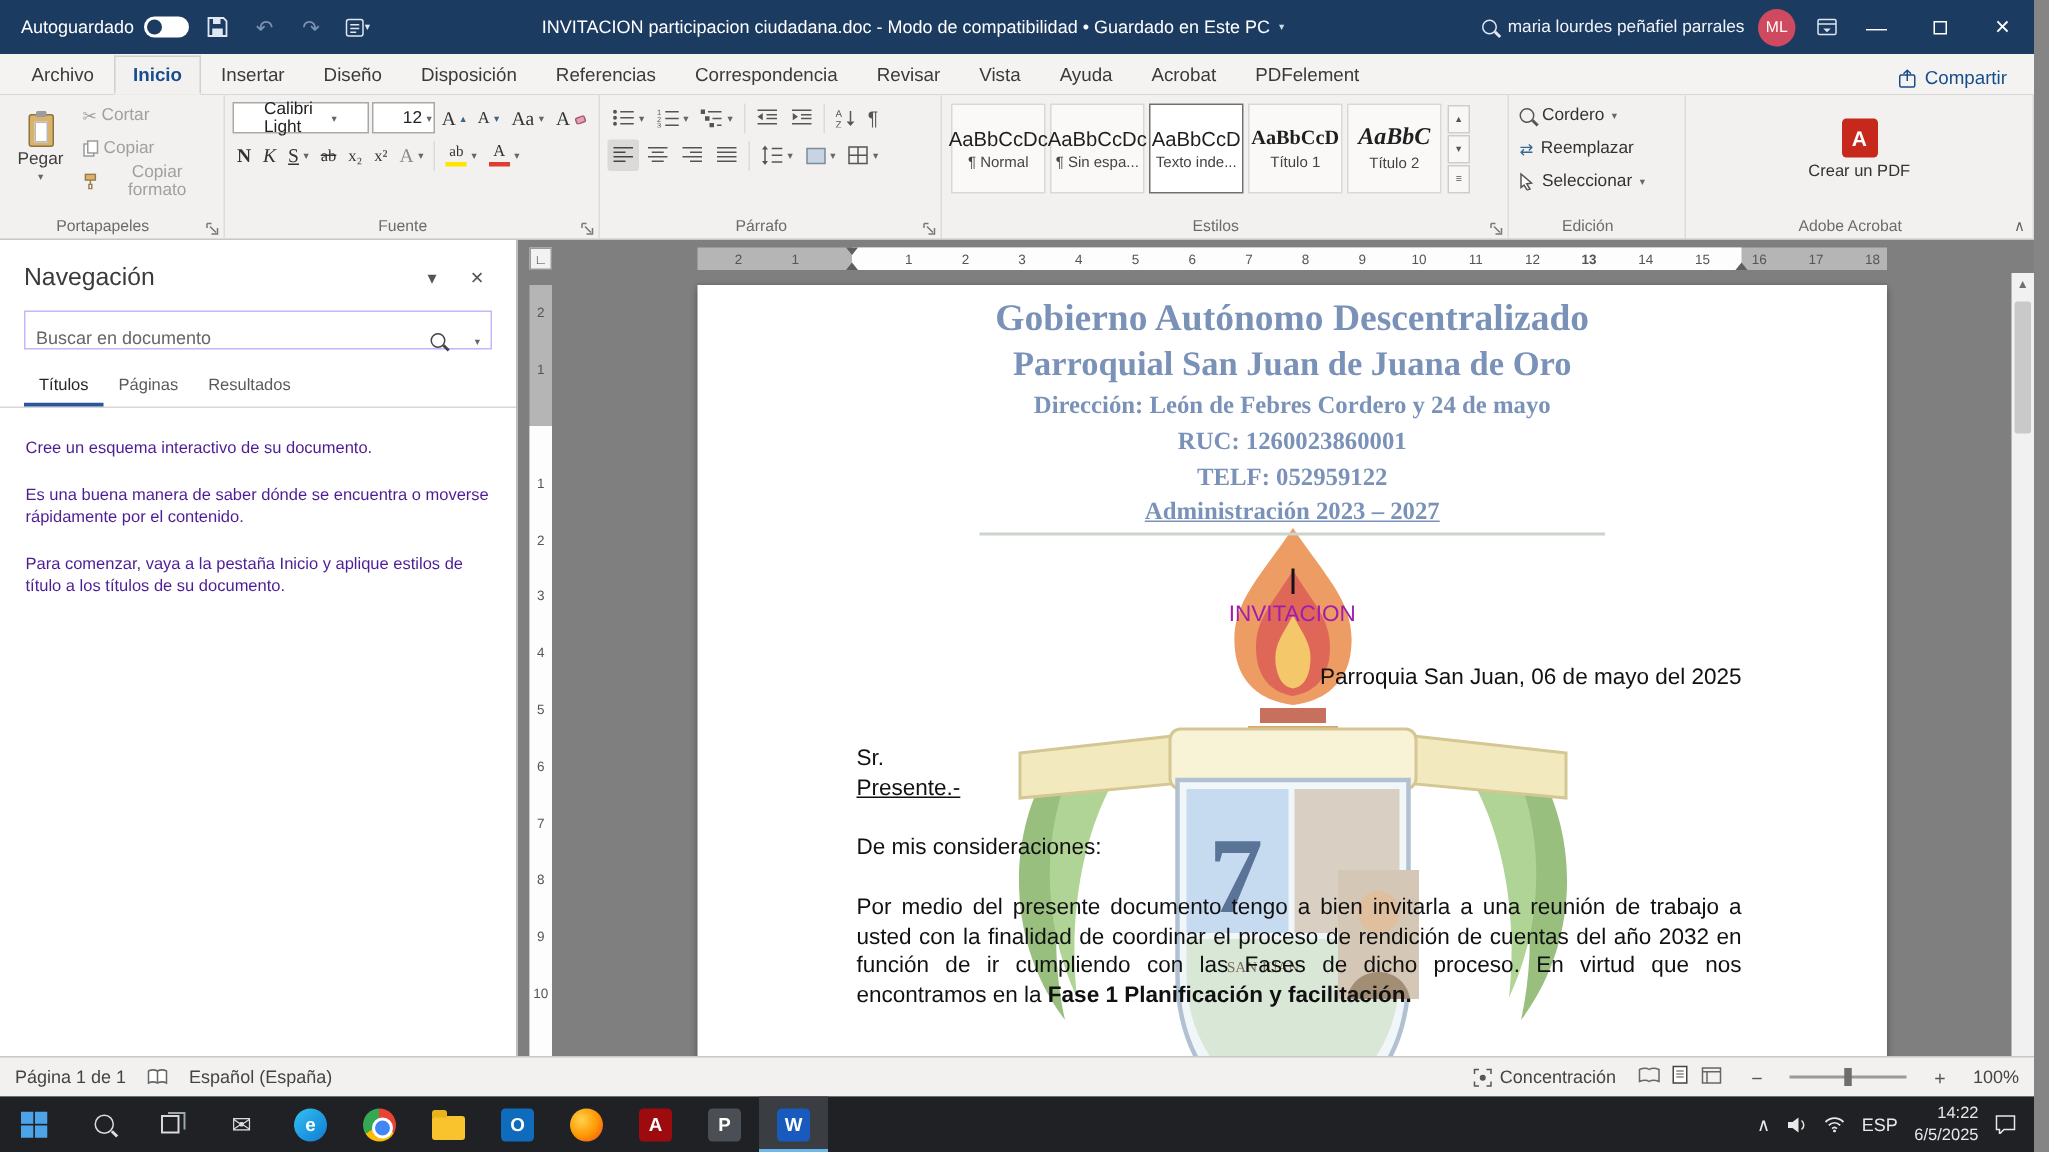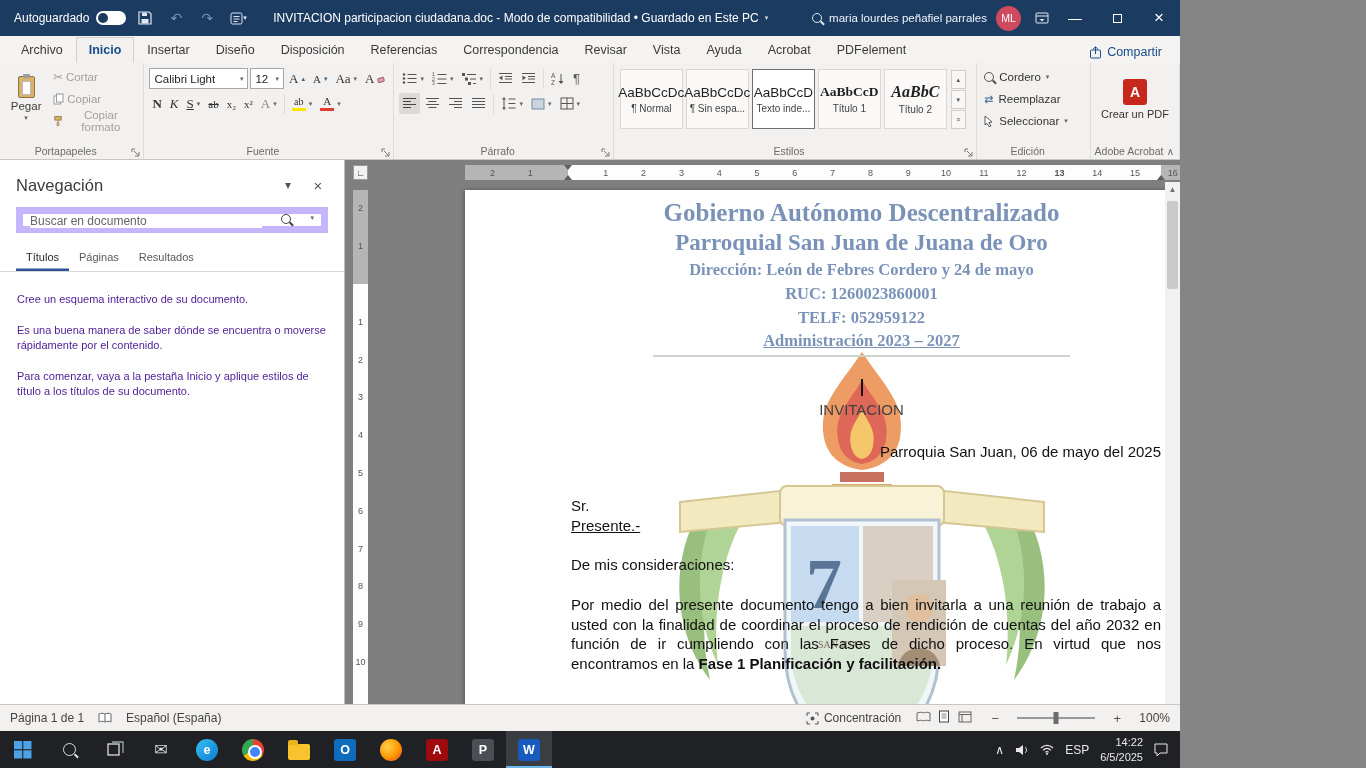--- a/index.html
+++ b/index.html
@@ -1,17 +1,17 @@
 <!DOCTYPE html>
 <html><head>
 <meta charset="utf-8">
 <style>
 *{box-sizing:border-box;margin:0;padding:0}
 body{font-family:"Liberation Sans",sans-serif;width:1366px;height:768px;overflow:hidden;background:#858585}
-.screen{position:relative;width:1180px;height:768px;overflow:hidden;background:#858585}
+.screen{position:relative;width:1356px;height:768px;overflow:hidden;background:#858585}
 
 
 .titlebar{position:absolute;top:0;left:0;right:0;height:36px;background:#1c3b61;color:#fff;display:flex;align-items:center;font-size:12px;z-index:40}
 .tb-left{display:flex;align-items:center;gap:7px;padding-left:14px}
 .pill{width:30px;height:14px;border-radius:7px;background:#fff;position:relative;border:none;cursor:pointer}
 .pill .knob{position:absolute;left:2px;top:2px;width:10px;height:10px;border-radius:50%;background:#1c3b61;display:block}
 .tbb{background:none;border:none;color:#dfe7f2;width:24px;height:26px;display:flex;align-items:center;justify-content:center;font-size:14px;cursor:pointer}
 .tbb.dim{color:#7e93b2}
 .tb-title{position:absolute;left:50%;transform:translateX(-64%);height:36px;display:flex;align-items:center;gap:6px;white-space:nowrap;font-size:12px}
 .tb-right{margin-left:auto;display:flex;align-items:center;height:36px}
@@ -38,21 +38,21 @@
 .caret{font-size:7px;color:#666}
 .sep{width:1px;background:#dddbd9;height:20px;margin:0 2px}
 
 .paste{display:flex;flex-direction:column;align-items:center;justify-content:center;width:46px;height:66px;background:none;border:none;cursor:pointer;gap:2px;font-size:11.5px;color:#3f3f3f}
 .clip{width:17px;height:22px;background:#d9b36c;border:1px solid #8d7542;border-radius:2px;position:relative}
 .clip::before{content:"";position:absolute;left:3px;top:4px;right:3px;bottom:2px;background:#fff;border:1px solid #b9b9b9}
 .clip::after{content:"";position:absolute;left:4px;top:-3px;width:7px;height:4px;background:#9c9c9c;border-radius:1px}
 .ccol{display:flex;flex-direction:column;justify-content:center;gap:1px}
 
 .frow{display:flex;align-items:center;gap:2px;height:25px}
-.combo{display:flex;align-items:center;gap:3px;border:1px solid #aaa8a6;background:#fff;height:21px;font-size:11.5px;color:#222;padding:0 4px;cursor:pointer}
+.combo{display:flex;align-items:center;gap:3px;border:1px solid #aaa8a6;background:#fff;height:21px;font-size:11.5px;color:#222;padding:0 20px;cursor:pointer}
 .lb{font-family:"Liberation Serif",serif;font-size:13px;color:#333}
 .stack{display:flex;flex-direction:column;align-items:center;line-height:1;gap:1px}
 .bar{width:14px;height:3px;display:block}
 
 .sgal{display:flex;align-items:center;gap:3px;padding:3px 1px}
 .scard{width:63px;height:60px;border:1px solid #dad8d6;background:#faf9f8;display:flex;flex-direction:column;align-items:center;justify-content:center;gap:3px;cursor:pointer}
 .scard.sel{border:1.5px solid #6f6f6f;background:#fff}
 .ssample{font-size:13.5px;color:#1f1f1f;white-space:nowrap}
 .sname{font-size:10px;color:#444;white-space:nowrap}
 .scol{display:flex;flex-direction:column;gap:1px;margin-left:1px}
@@ -61,21 +61,21 @@
 .erow{display:flex;align-items:center;gap:5px;background:none;border:none;height:22px;font-size:11.5px;color:#333;cursor:pointer;padding:0 2px}
 .acro{display:flex;flex-direction:column;align-items:center;justify-content:center;gap:3px;width:78px;height:68px;background:none;border:none;cursor:pointer;font-size:11px;color:#333;text-align:center;line-height:1.2}
 .pdfic{width:24px;height:26px;background:#c6281c;border-radius:3px;color:#fff;font-weight:bold;font-size:14px;display:flex;align-items:center;justify-content:center}
 .collapse{position:absolute;right:5px;bottom:2px;background:none;border:none;color:#666;font-size:10px;cursor:pointer}
 
 
 .nav{position:absolute;top:160px;left:0;width:345px;bottom:64px;background:#fff;border-right:1px solid #bfbdbb;z-index:20}
 .nh{display:flex;align-items:center;padding:15px 16px 6px;gap:10px}
 .nh h2{flex:1;font-size:16.5px;font-weight:normal;color:#3b3b3b}
 .nhb{background:none;border:none;font-size:12px;color:#555;cursor:pointer;width:20px;height:20px}
-.nsearch{margin:6px 16px 12px;height:26px;border:7px solid #c4b5fd;display:flex;align-items:flex-start;gap:19px;padding:0 7px;background:#fff}
+.nsearch{margin:6px 16px 12px;height:26px;border:1px solid #c4b5fd;display:flex;align-items:flex-end;gap:19px;padding:0 7px;background:#fff}
 .nsearch input{flex:1;border:none;outline:none;font-size:12px;color:#333;font-family:"Liberation Sans",sans-serif}
 .nsearch input::placeholder{color:#666}
 .ntabs{display:flex;padding:0 16px;border-bottom:1px solid #d9d7d5}
 .ntab{background:none;border:none;padding:6px 10px 8px;font-size:11px;color:#595959;cursor:pointer}
 .ntab.active{color:#262626;box-shadow:inset 0 -2.5px 0 #2b579a}
 .nbody{padding:20px 17px;display:flex;flex-direction:column;gap:15px}
 .nbody p{font-size:11px;color:#4c1d95;line-height:1.42}
 
 
 .docarea{position:absolute;top:160px;left:345px;right:0;bottom:64px;background:#7f7f7f;overflow:hidden}
@@ -94,21 +94,21 @@
 .page{position:absolute;left:120px;top:30px;width:793px;height:720px;background:#fff;box-shadow:0 1px 5px rgba(0,0,0,.45)}
 .pagein{position:relative;z-index:1}
 .wm{position:absolute;left:175px;top:160px;z-index:0;opacity:.88}
 .letterhead{font-family:"Liberation Serif",serif;font-weight:bold;color:#7a92b8;text-align:center;padding-top:9px}
 .lh1{font-size:25px}
 .lh2{font-size:23px;margin-top:3px}
 .lhs{font-size:16.5px;margin-top:4px}
 .lhu{font-size:16.5px;margin-top:3px;text-decoration:underline}
 .lhrule{width:417px;margin:4px auto 0;border-bottom:2px solid #ccd4cb}
 .cursorline{width:2px;height:17px;background:#141414;margin:22px auto 0}
-.invit{font-size:15px;color:#404040;text-align:center;margin-top:5px}
+.invit{font-size:15px;color:#a21caf;text-align:center;margin-top:5px}
 .dateline{font-size:15px;color:#111;text-align:right;padding-right:97px;margin-top:25px}
 .letterbody{padding:36px 97px 0 106px;font-size:15px;color:#111;line-height:1.31}
 .role{font-weight:bold}
 .pres{text-decoration:underline}
 .greet{margin-top:20px}
 .para{margin-top:20px;text-align:justify}
 .vsb{position:absolute;right:0;top:22px;bottom:0;width:15px;background:#f1f1f1;z-index:6}
 .vsb .up{height:15px;text-align:center;font-size:8px;color:#6f6f6f;line-height:15px}
 .vsb .thumb{position:absolute;left:2px;right:2px;top:19px;height:88px;background:#c9c9c9;border-radius:2px}
 

